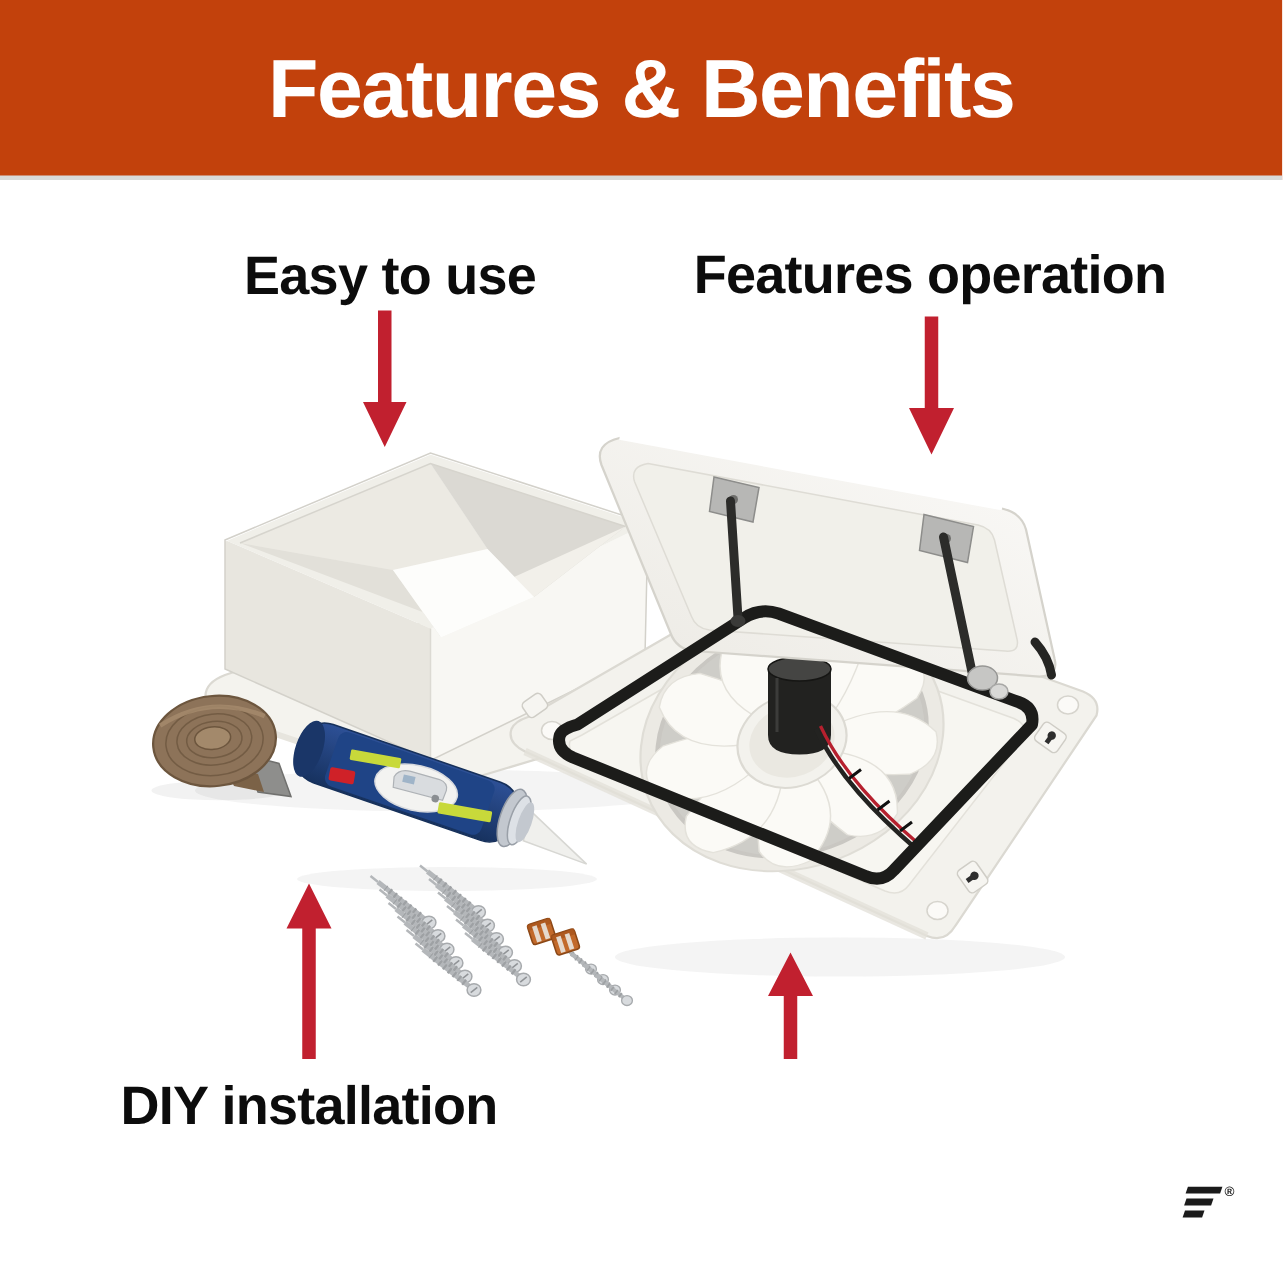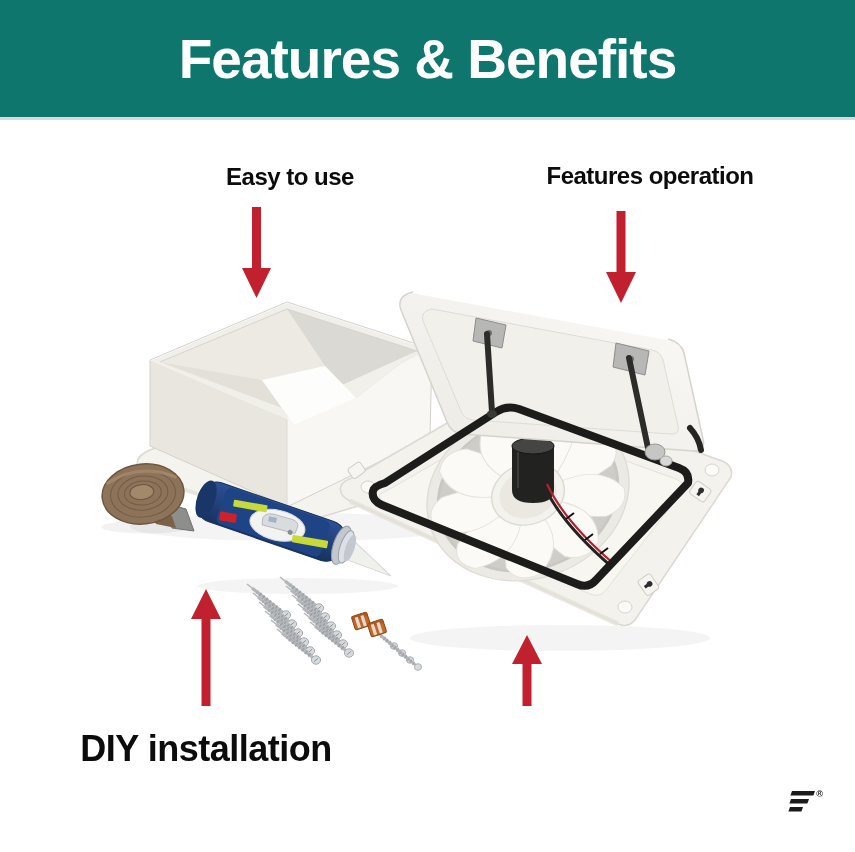--- a/index.html
+++ b/index.html
@@ -4,37 +4,37 @@
 <style>
   html,body{margin:0;padding:0;background:#fff;}
   .page{position:relative;width:855px;height:852px;background:#fff;overflow:hidden;
         font-family:"Liberation Sans","DejaVu Sans",sans-serif;}
   .banner{position:absolute;left:0;top:0;width:855px;height:117px;background:#000;
           border-bottom:3px solid #d9d9d9;display:flex;align-items:center;justify-content:center;}
   .banner h1{margin:0;font-size:55px;font-weight:700;letter-spacing:-1px;color:#fff;}
   .scene{position:absolute;left:0;top:0;}
   .label{position:absolute;transform:translateX(-50%);white-space:nowrap;
          font-weight:700;color:#0c0c0c;letter-spacing:-0.5px;}
-  .label.top{font-size:24px;margin-left:30px;}
-  .label.bottom{font-size:36px;margin-top:12px;}
+  .label.top{font-size:36px;}
+  .label.bottom{font-size:36px;}
   .lbl-easy{left:260px;top:163px;}
   .lbl-efficient{left:620px;top:162px;}
   .lbl-diy{left:206px;top:716px;}
   .lbl-robust{left:528px;top:718px;}
   .logo{position:absolute;right:32px;top:789px;display:flex;align-items:flex-start;color:#1b1b1b;}
   .logo .f-icon{margin-top:2px;margin-right:4px;}
   .logo .logo-text{font-size:25px;font-weight:700;letter-spacing:6px;line-height:25px;}
   .logo .reg{font-size:9px;font-weight:700;margin-left:-4px;margin-top:0;}
 </style>
 </head>
 <body>
 
 <div class="page">
 
-  <header class="banner" style="background: #0f766e;">
+  <header class="banner" style="background: #c2410c;">
     <h1 style="color: rgb(255, 255, 255);">Features &amp; Benefits</h1>
   </header>
 
   <svg class="scene" width="855" height="852" viewBox="0 0 855 852">
     <defs>
       <linearGradient id="tubeBody" x1="0" y1="0" x2="0" y2="1">
         <stop offset="0" stop-color="#2d5096"></stop>
           <stop offset="1" stop-color="#17325f"></stop>
       </linearGradient>
       <linearGradient id="lidGrad" x1="0" y1="1" x2="1" y2="0">

